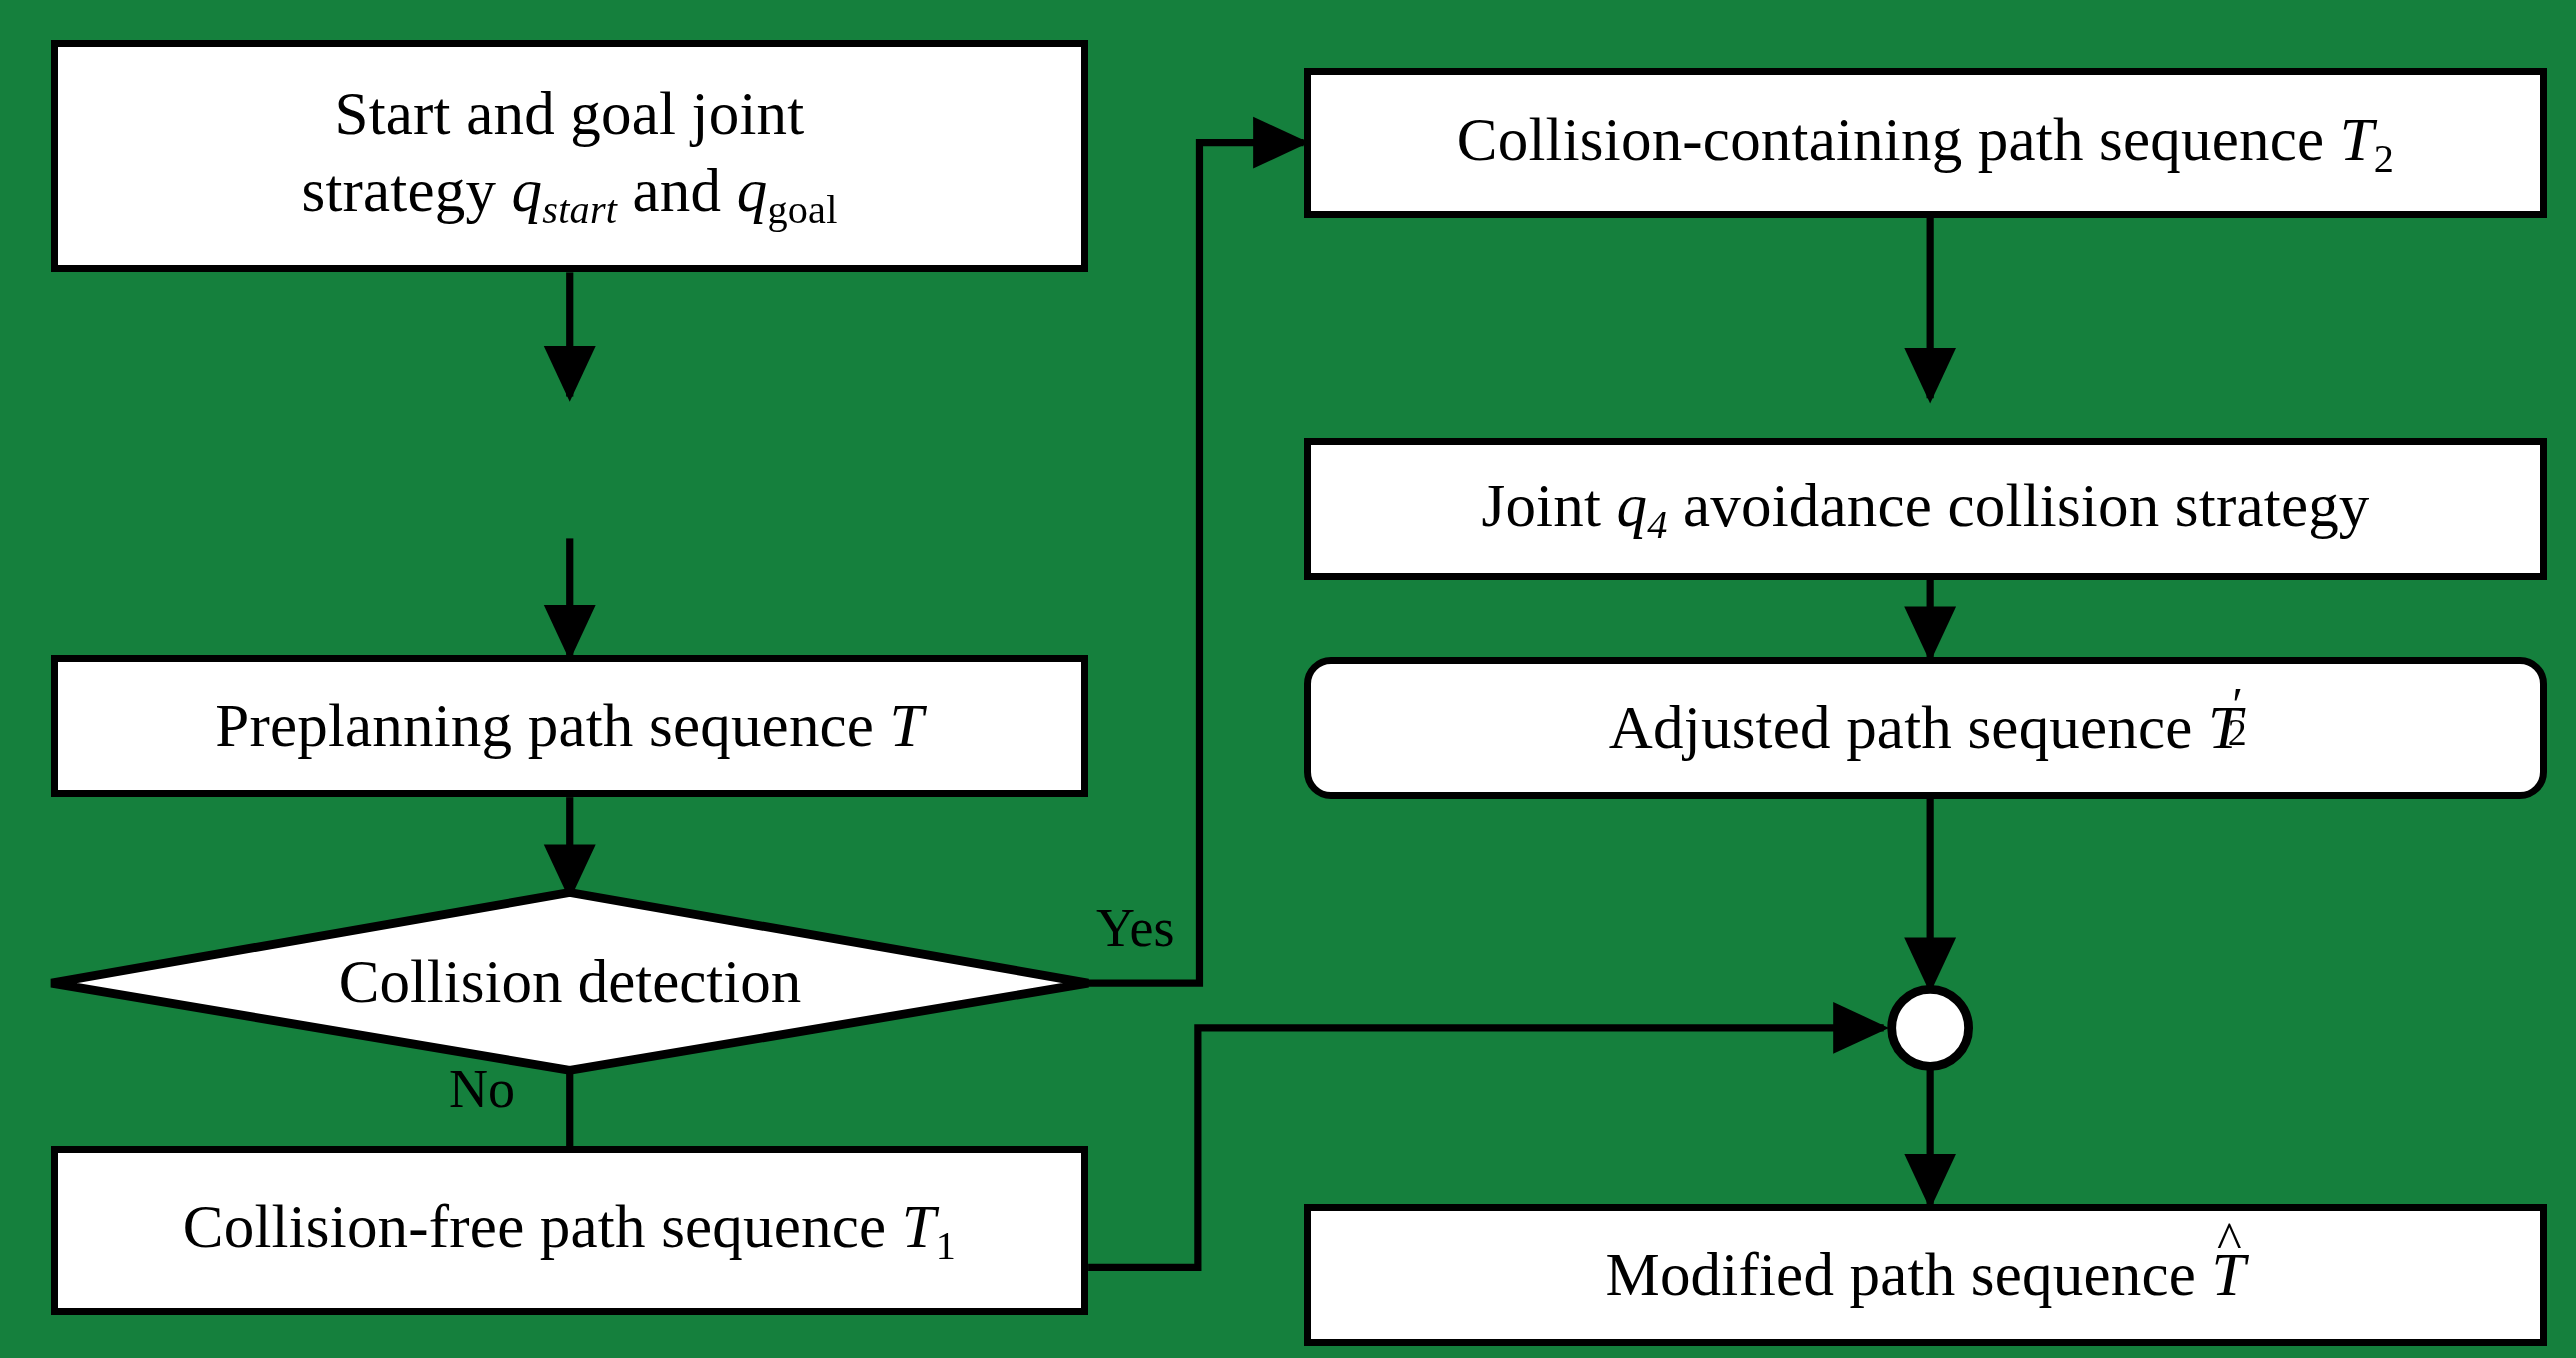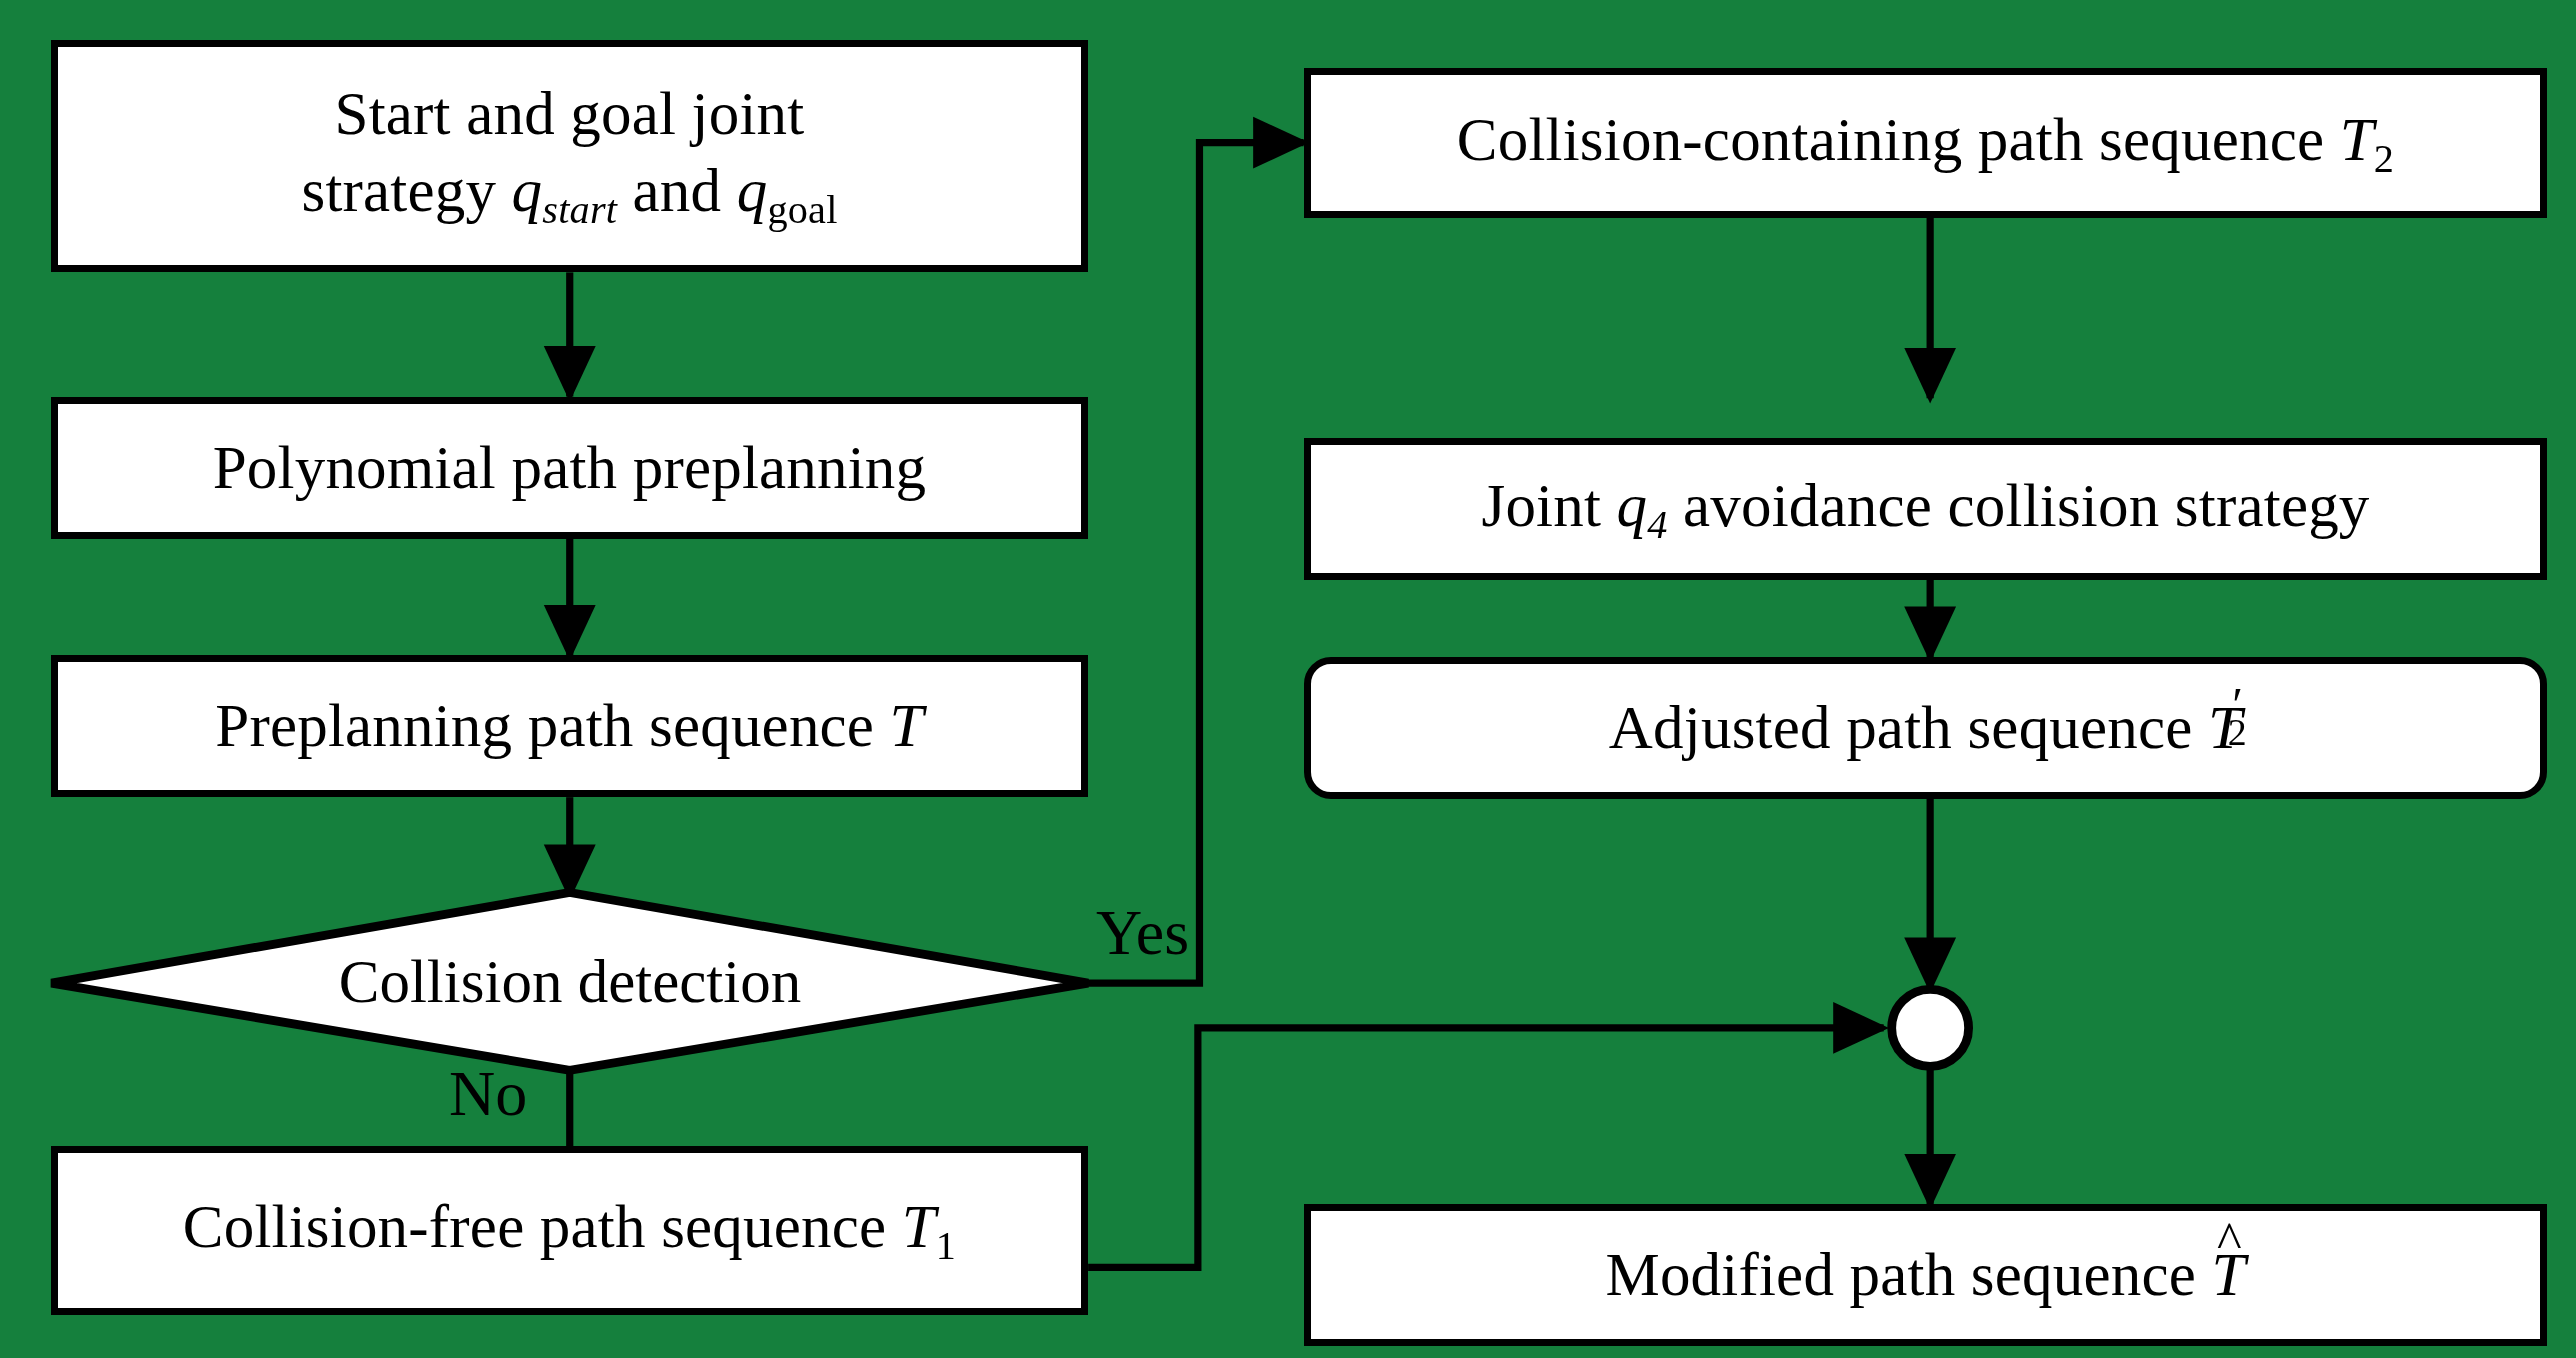--- a/index.html
+++ b/index.html
@@ -3,21 +3,21 @@
 <meta charset="utf-8">
 <style>
   html,body{margin:0;padding:0;background:#ffffff;}
   body{width:2576px;height:1358px;overflow:hidden;font-family:"Liberation Serif",serif;color:#000;}
   #canvas{position:relative;width:2576px;height:1358px;background:#15803d;}
   svg.layer{position:absolute;left:0;top:0;width:2576px;height:1358px;overflow:visible;}
   .node{position:absolute;box-sizing:border-box;background:#fff;border:7.2px solid #000;
         display:flex;align-items:center;justify-content:center;text-align:center;}
   .node .txt{font-family:"Liberation Serif",serif;font-size:61px;line-height:1.26;white-space:nowrap;letter-spacing:0.2px;}
   .node.two-line .txt{white-space:normal;}
-  .lbl{position:absolute;font-family:"Liberation Serif",serif;font-size:64px;line-height:1;white-space:nowrap;}
+  .lbl{position:absolute;font-family:"Liberation Serif",serif;font-size:54px;line-height:1;white-space:nowrap;}
   i.mathv{font-style:italic;font-family:"Liberation Serif",serif;}
   .sub{font-size:0.66em;vertical-align:-0.30em;font-style:normal;font-family:"Liberation Serif",serif;}
   .sub.it{font-style:italic;}
   .stack{display:inline-block;position:relative;vertical-align:baseline;}
   .stack .pr{position:absolute;left:62%;top:-0.30em;font-style:italic;font-size:0.80em;}
   .stack .sb{position:absolute;left:58%;top:0.52em;font-size:0.62em;font-style:normal;}
   .hatwrap{position:relative;display:inline-block;}
   .hatwrap .hat{position:absolute;left:0.02em;top:-0.56em;width:100%;text-align:center;font-style:normal;font-size:0.86em;}
 </style>
 </head>
@@ -57,23 +57,20 @@
     <circle cx="2409" cy="1283" r="48" fill="#fff" stroke="#000" stroke-width="11"></circle>
   </svg>
 
   <div class="node two-line" style="left:51px;top:40px;width:1037px;height:232px;">
     <div class="txt">
       <span>Start and goal joint</span><br>
       <span>strategy </span><i class="mathv">q</i><span class="sub it">start</span><span> and </span><i class="mathv">q</i><span class="sub">goal</span>
     </div>
   </div>
 
-  <div class="node" style="left:51px;top:397px;width:1037px;height:142px;">
-    <div class="txt">Polynomial path preplanning</div>
-  </div>
 
   <div class="node" style="left:51px;top:655px;width:1037px;height:142px;">
     <div class="txt">
       <span>Preplanning path sequence </span><i class="mathv">T</i>
     </div>
   </div>
 
   <div class="lbl" style="left:570px;top:983px;transform:translate(-50%,-52%);font-size:61px;">
     <span>Collision detection</span>
   </div>

